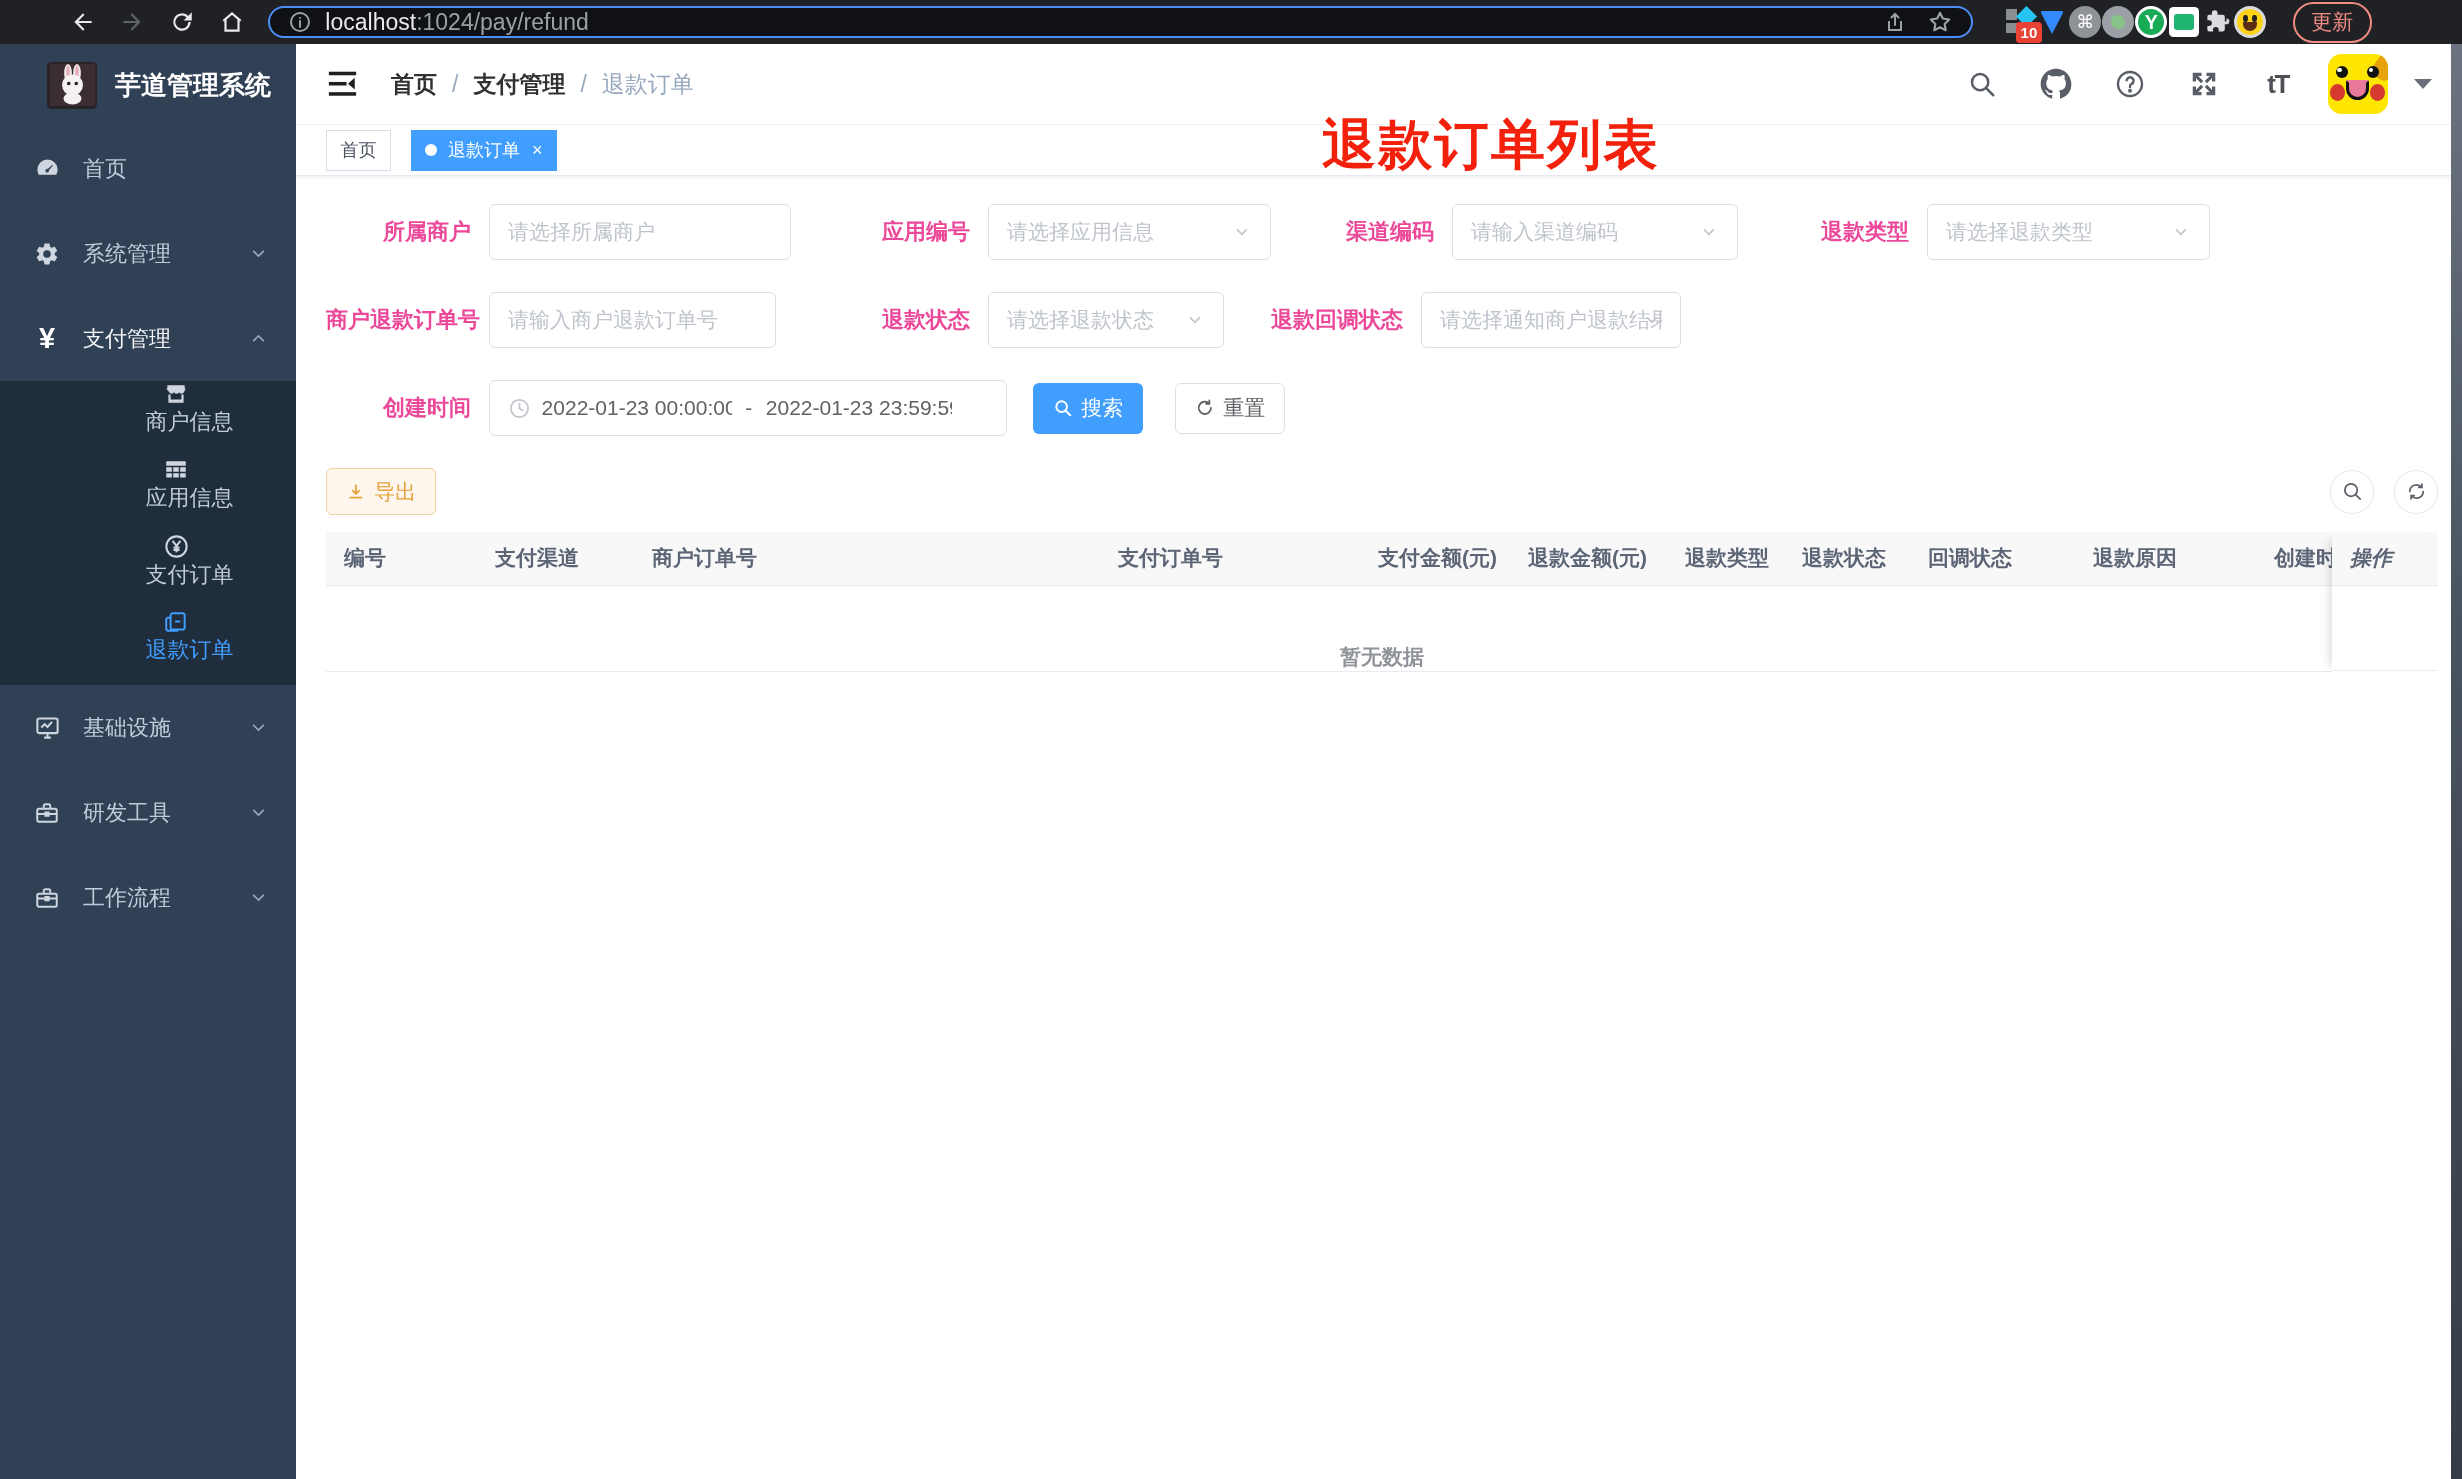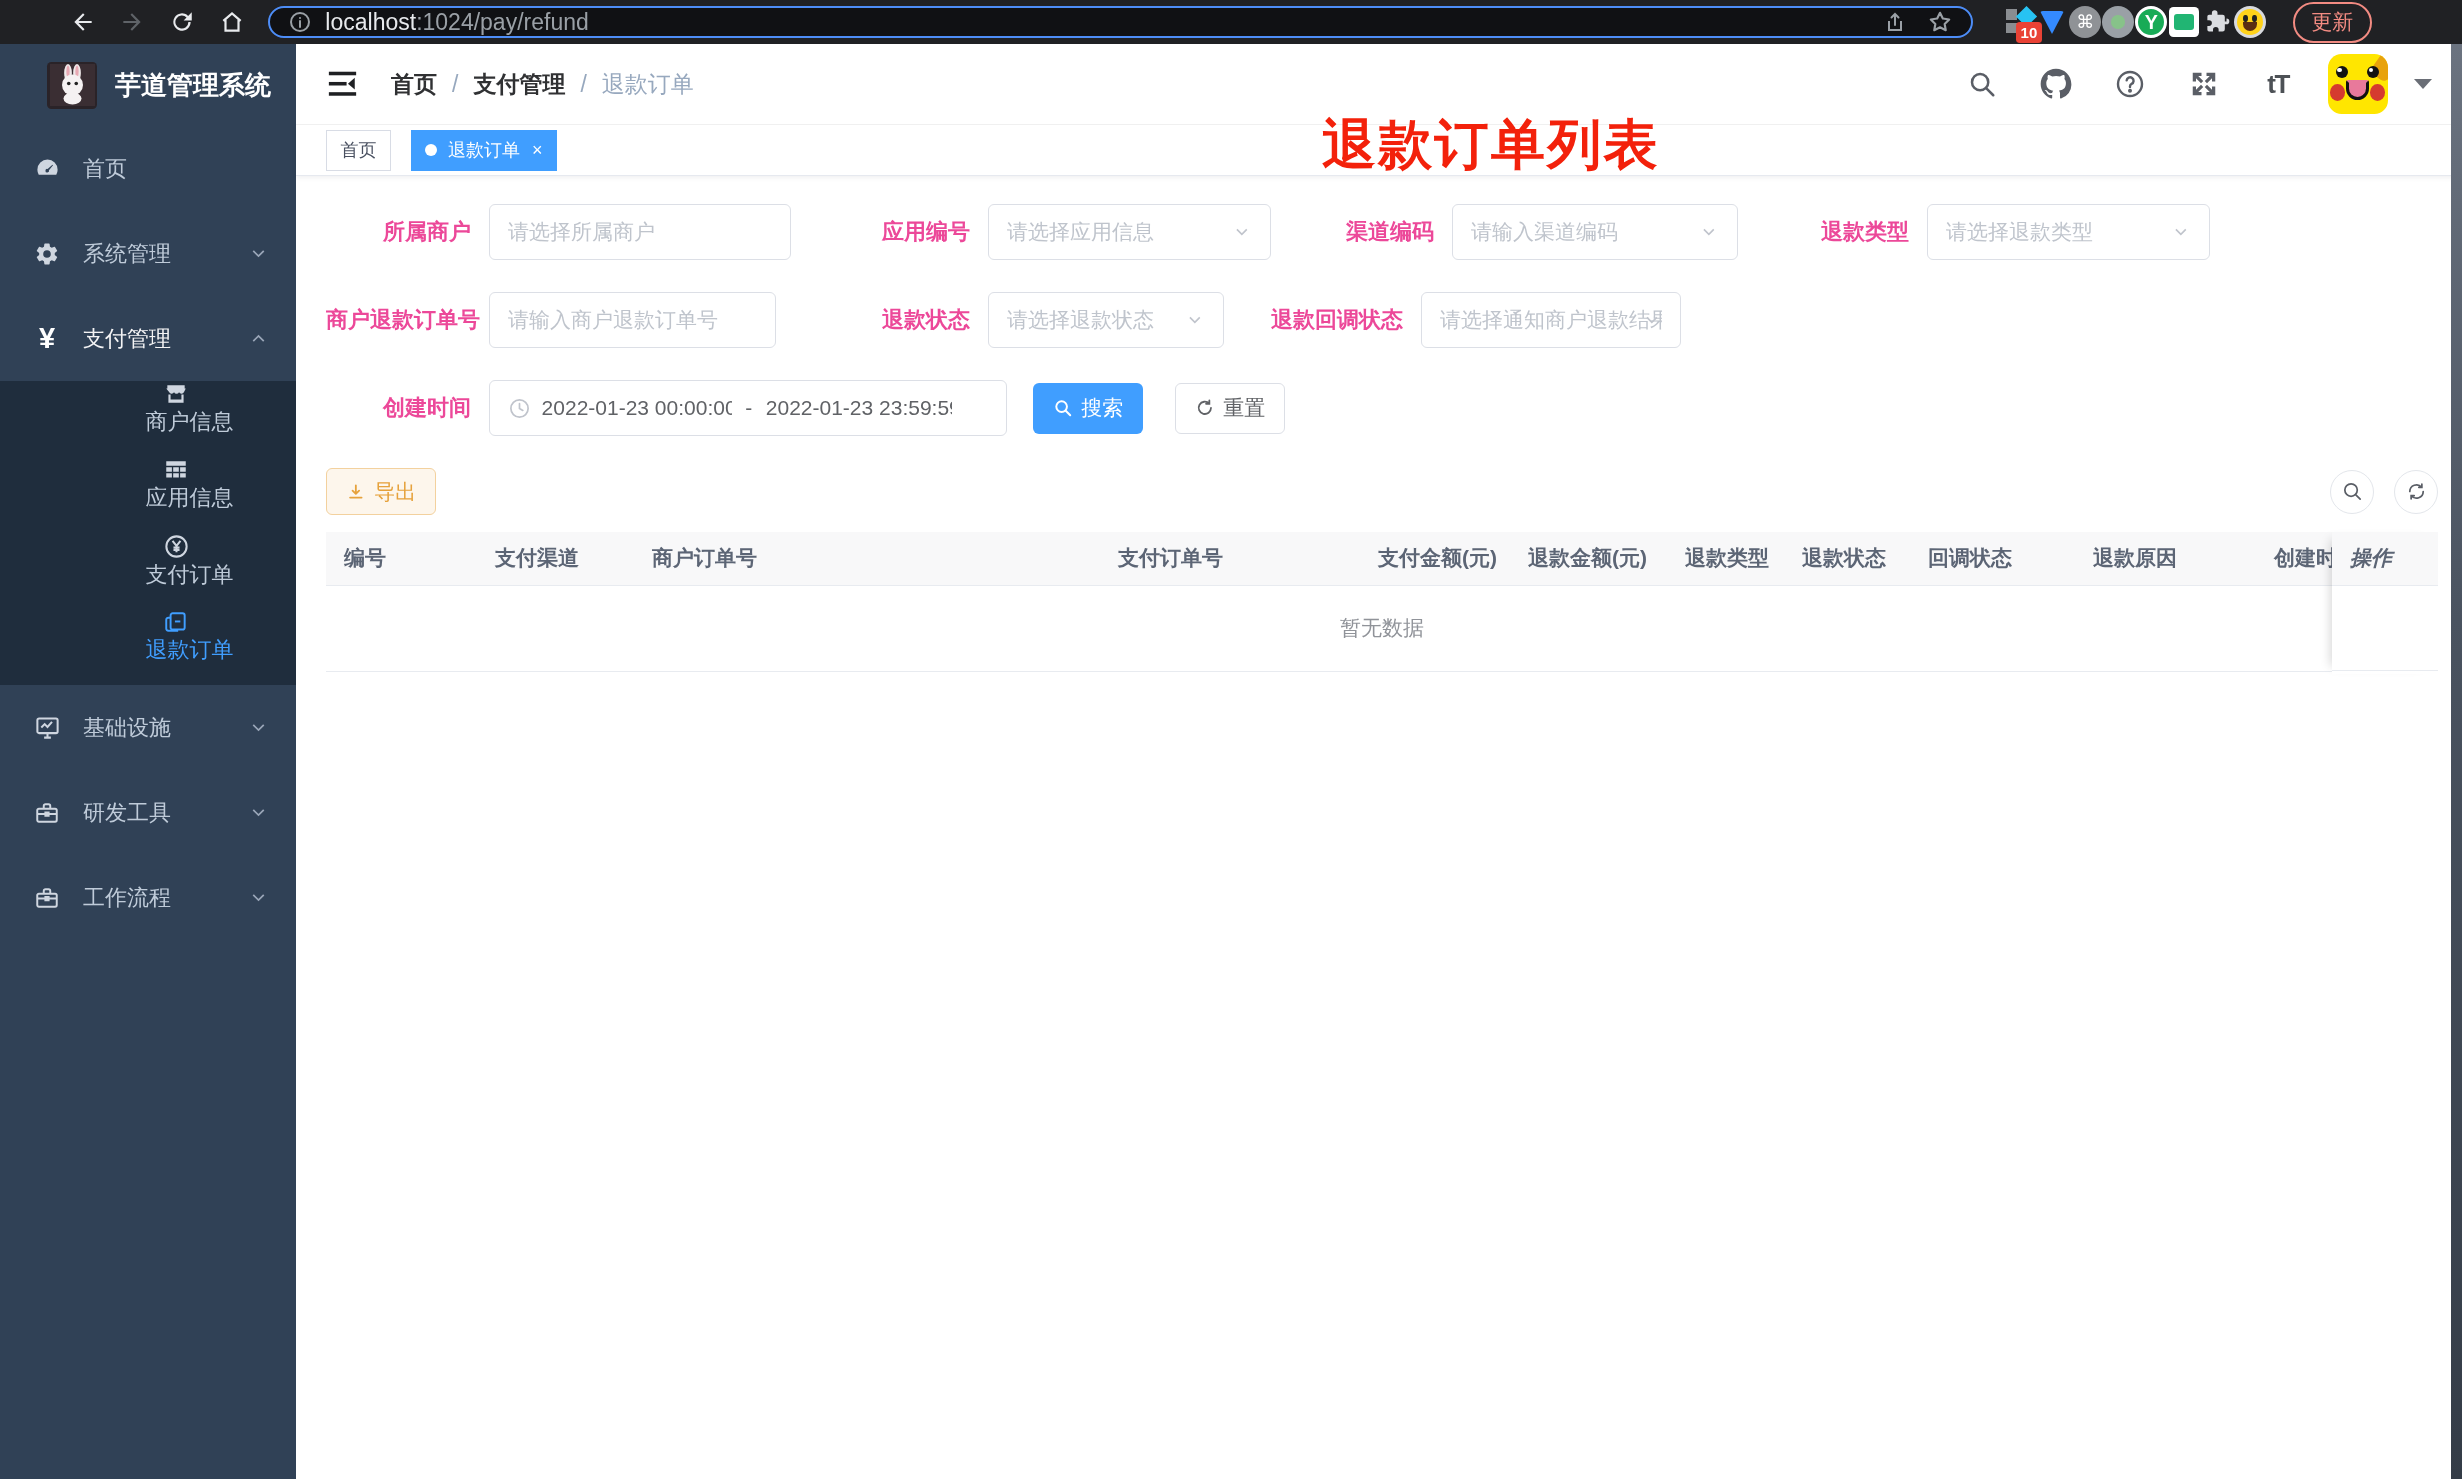--- a/index.html
+++ b/index.html
@@ -99,21 +99,21 @@
   .btn-plain { background:#fff; color:#606266; border-color:#dcdfe6; width:110px; margin-left:32px; }
   .btn-warning { background:#fdf6ec; color:#e6a23c; border-color:#f3d19e; width:110px; height:47px; }
   .toolbar { display:flex; align-items:center; margin-bottom:16.6px; margin-top:0; }
   .toolbar-right { margin-left:auto; display:flex; gap:19.7px; }
   .circle-btn { width:44px; height:44px; border-radius:50%; border:1.5px solid #e3e6eb; background:#fff; color:#5a5e66; display:flex; align-items:center; justify-content:center; cursor:pointer; }
 
   
   .table { position:relative; width:2112px; }
   .thead { display:flex; background:#f8f8f9; height:54px; align-items:center; border-bottom:1.5px solid #e8ebf0; }
   .th { font-size:21px; font-weight:700; color:#5c6575; padding-left:18px; white-space:nowrap; overflow:hidden; flex:0 0 auto; }
-  .trow-empty { height:86px; border-bottom:1.5px solid #e8ebf0; display:flex; align-items:center; justify-content:center; }
+  .trow-empty { height:86px; border-bottom:1.5px solid #e8ebf0; display:flex; align-items:flex-end; justify-content:center;font-weight:bold; }
   .empty-text { color:#909399; font-size:21px; }
   .fixed-col { position:absolute; top:0; right:0; width:106px; height:142px; box-shadow:-9px 0 10.6px -7.6px rgba(0,0,0,.18); background:#fff;font-style:italic; }
   .fixed-col .fh { height:54px; background:#f8f8f9; border-bottom:1.5px solid #e8ebf0; display:flex; align-items:center; padding-left:18px; font-size:21px; font-weight:700; color:#5c6575; }
   .fixed-col .fb { height:85px; border-bottom:1.5px solid #e8ebf0; }
 
   .edge-strip { position:absolute; right:0; top:44px; width:10.6px; height:1436px; background:linear-gradient(180deg,#6b7380 0%,#4a5360 40%,#343c47 100%); z-index:50; }
 
   svg { display:block; }
 </style>
 </head>

